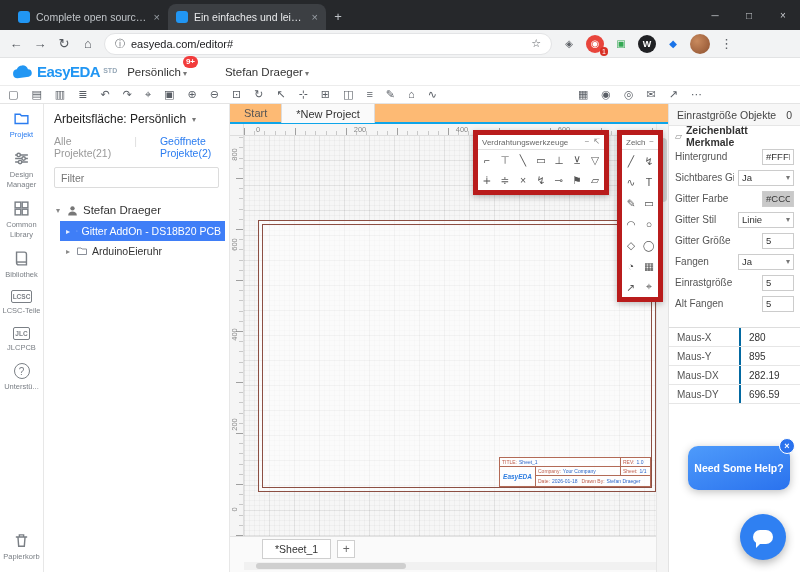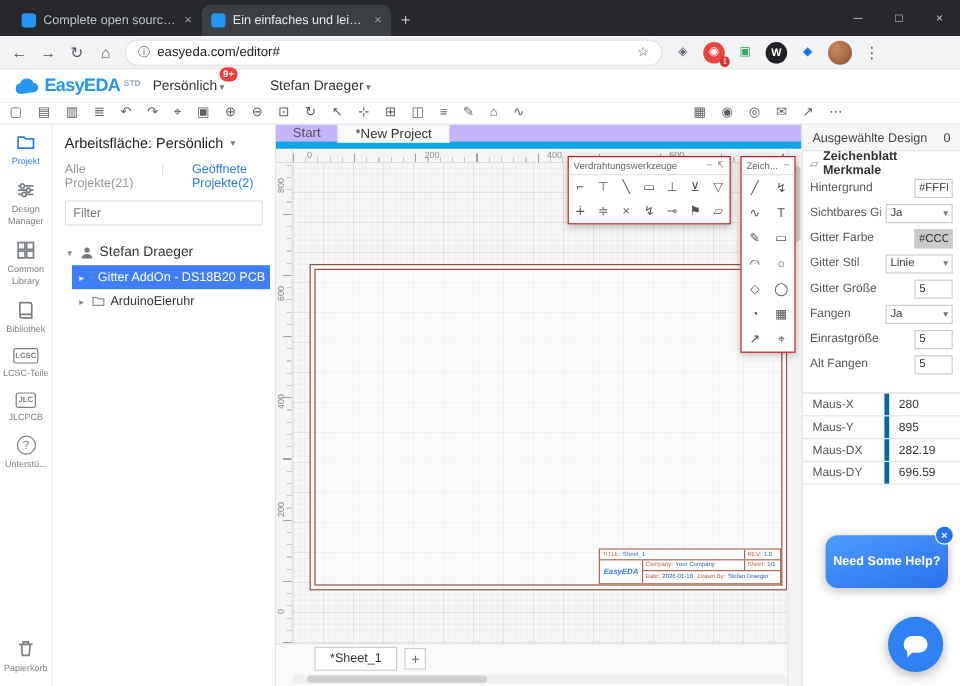--- a/index.html
+++ b/index.html
@@ -70,21 +70,21 @@
 .filter{margin-top:8px;width:100%;height:21px;border:1px solid #dcdcdc;border-radius:2px;font-size:10.5px;padding:0 6px;color:#333;outline:none;font-family:inherit;background:#fff}
 .tree{margin-top:12px}
 .trow{display:flex;align-items:center;gap:4px;height:20px;font-size:11.5px;color:#333}
 .tc{font-size:8px;color:#888;width:8px;flex:none;text-align:center}
 .prow-sel{display:flex;align-items:center;gap:4px;height:20px;margin:1px -6px 0 6px;padding:0 4px;background:#3f7ef7;color:#fff;font-size:10.5px;white-space:nowrap;overflow:hidden}
 .prow-sel .tc{color:#e8f0ff}
 .prow-n{display:flex;align-items:center;gap:4px;height:20px;margin-left:6px;padding:0 4px;color:#333;font-size:10.5px}
 
 
 .cv{position:absolute;left:230px;top:104px;width:438px;bottom:0;background:#fafafa}
-.cvtabs{position:absolute;left:0;top:0;right:0;height:20px;background:#c4b5fd;border-bottom:6px solid #0ea5e9;display:flex;align-items:stretch;font-size:11px;color:#555}
+.cvtabs{position:absolute;left:0;top:0;right:0;height:20px;background:#fdba74;border-bottom:2px solid #0ea5e9;display:flex;align-items:stretch;font-size:11px;color:#555}
 .cvtab{padding:0 14px;display:flex;align-items:center}
 .cvtab.active{background:#fafafa;border-left:1px solid #dcdcdc;border-right:1px solid #dcdcdc;margin-bottom:-1px;color:#333}
 .rcorner{position:absolute;left:0;top:20px;width:14px;height:12px;background:#f5f5f5;border-right:1px solid #ddd;border-bottom:1px solid #ddd}
 .rulerh{position:absolute;left:14px;top:20px;right:12px;height:12px;background-color:#f5f5f5;border-bottom:1px solid #ddd;background-image:repeating-linear-gradient(90deg,#9f9f9f 0 1px,transparent 1px 51px),repeating-linear-gradient(90deg,#c8c8c8 0 1px,transparent 1px 10.2px);background-size:100% 7px,100% 4px;background-position:0 100%,0 100%;background-repeat:no-repeat}
 .rh-num{position:absolute;top:1px;font-size:7.5px;color:#8a8a8a;transform:translateX(-50%)}
 .rulerv{position:absolute;left:0;top:32px;width:14px;height:400px;background-color:#f5f5f5;border-right:1px solid #ddd;background-image:repeating-linear-gradient(0deg,#9f9f9f 0 1px,transparent 1px 51px),repeating-linear-gradient(0deg,#c8c8c8 0 1px,transparent 1px 10.2px);background-size:7px 100%,4px 100%;background-position:100% 0,100% 0;background-repeat:no-repeat}
 .rv-num{position:absolute;left:-6px;width:20px;text-align:center;font-size:7.5px;color:#8a8a8a;transform:rotate(-90deg)}
 .grid{position:absolute;left:14px;top:32px;width:412px;height:400px;background-color:#f6f6f6;background-image:repeating-linear-gradient(0deg,rgba(0,0,0,.055) 0 1px,transparent 1px 25px),repeating-linear-gradient(90deg,rgba(0,0,0,.055) 0 1px,transparent 1px 25px),repeating-linear-gradient(0deg,rgba(0,0,0,.028) 0 1px,transparent 1px 5px),repeating-linear-gradient(90deg,rgba(0,0,0,.028) 0 1px,transparent 1px 5px);overflow:hidden}
 .sheet{position:absolute;left:14px;top:84px;width:398px;height:272px;border:1px solid #8c4f43;background:rgba(255,255,255,.55)}
 .sheet-inner{position:absolute;left:3px;top:3px;right:3px;bottom:3px;border:1px solid #8c4f43}
@@ -92,21 +92,21 @@
 
 .tb{position:absolute;right:4px;bottom:4px;width:152px;height:30px;border:1px solid #b26a56;font-size:5px;background:rgba(255,255,255,.65)}
 .tbrow1{display:flex;height:9px;border-bottom:1px solid #b26a56}
 .tbc{padding:0 2px;display:flex;align-items:center;overflow:hidden;white-space:nowrap}
 .tbl{color:#c0604e;margin-right:2px}
 .tbv{color:#2e67c9}
 .tbrow2{display:flex;height:19px}
 .tb-logo{width:36px;display:flex;align-items:center;justify-content:center;color:#2e7de0;font-weight:bold;font-size:6.5px;border-right:1px solid #b26a56;font-style:italic}
 
 
-.fp{position:absolute;background:#fff;border:1px solid #b91c1c;box-shadow:0 2px 6px rgba(0,0,0,.25);z-index:6}
+.fp{position:absolute;background:#fff;border:5px solid #b91c1c;box-shadow:0 2px 6px rgba(0,0,0,.25);z-index:6}
 .fph{height:15px;display:flex;align-items:center;border-bottom:1px solid #e0e0e0;padding:0 4px;gap:4px}
 .fph-t{flex:1;font-size:8px;color:#666;white-space:nowrap;overflow:hidden}
 .fpbtn{font-size:8px;color:#888;line-height:1}
 .wiring{left:243px;top:26px;width:136px}
 .wiring .fpb{display:grid;grid-template-columns:repeat(7,1fr)}
 .zeich{left:387px;top:26px;width:46px}
 .zeich .fpb{display:grid;grid-template-columns:1fr 1fr}
 .wti{height:20px;display:flex;align-items:center;justify-content:center;font-size:10.5px;color:#555}
 .zeich .wti{height:21px}
 
@@ -125,21 +125,21 @@
 .sect{height:20px;display:flex;align-items:center;gap:4px;padding:0 6px;font-size:10.5px;font-weight:bold;color:#333}
 .sect .si{color:#888;font-weight:normal;font-size:9px}
 .prop{height:21px;display:flex;align-items:center;padding:0 6px;gap:4px}
 .plabel{flex:1;font-size:10px;color:#555;white-space:nowrap;overflow:hidden}
 .pin{width:32px;height:16px;border:1px solid #ccc;font-size:9.5px;padding:0 3px;color:#333;background:#fff;font-family:inherit;flex:none;outline:none}
 .pin.gray{background:#c9c9c9}
 .psel{width:56px;height:16px;border:1px solid #ccc;background:#fff;display:flex;align-items:center;justify-content:space-between;padding:0 3px;font-size:9.5px;color:#333;flex:none}
 .psel .caret{margin:0}
 .mtable{margin-top:13px;border-top:1px solid #ddd}
 .mrow{height:19px;display:flex;align-items:stretch;border-bottom:1px solid #e6e6e6;font-size:10px}
-.mlabel{width:72px;padding-left:8px;color:#555;border-right:4px solid #0369a1;display:flex;align-items:center}
+.mlabel{width:72px;padding-left:8px;color:#555;border-right:2px solid #0369a1;display:flex;align-items:center}
 .mval{padding-left:8px;color:#333;display:flex;align-items:center}
 
 
 .help{position:absolute;left:688px;top:446px;width:102px;height:44px;border-radius:10px;background:linear-gradient(160deg,#4e9bfb,#2a72ee);display:flex;align-items:center;justify-content:center;color:#fff;font-size:10.5px;font-weight:bold;z-index:9;box-shadow:0 2px 8px rgba(0,0,0,.25)}
 .helpclose{position:absolute;right:-5px;top:-8px;width:16px;height:16px;border-radius:50%;background:#2a72ee;color:#fff;font-size:9px;display:flex;align-items:center;justify-content:center;border:1.5px solid #fff}
 .chat{position:absolute;left:740px;top:514px;width:46px;height:46px;border-radius:50%;background:#2f80f2;z-index:9;box-shadow:0 3px 10px rgba(0,0,0,.3);display:flex;align-items:center;justify-content:center}
 .chatic{width:20px;height:14px;background:#fff;border-radius:7px;position:relative}
 .chatic::after{content:"";position:absolute;left:3px;bottom:-4px;border:4px solid transparent;border-top-color:#fff;border-left-color:#fff}
 svg{display:block}
 </style>
@@ -444,21 +444,21 @@
     <div class="hscroll">
         <div class="hthumb"></div>
       </div>
     <div class="vscroll">
         <div class="vthumb"></div>
       </div>
   </div>
 
   <div class="rp">
     <div class="rph">
-      <span>Ausgewählte Design</span>
+      <span>Einrastgröße Objekte</span>
       <span>0</span>
     </div>
     <div class="sect">
       <span class="si">▱</span>
       <span>Zeichenblatt Merkmale</span>
     </div>
     <div class="prop">
         <span class="plabel">Hintergrund</span>
         <input class="pin" value="#FFFFFF" style="">
       </div>

